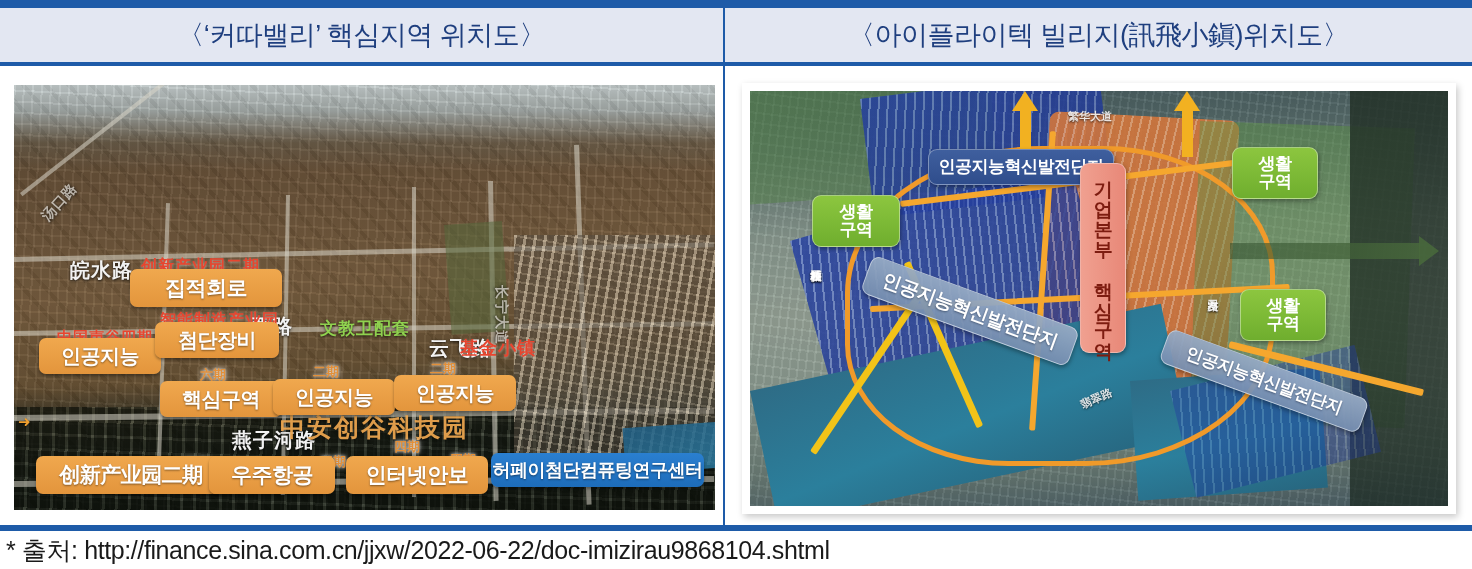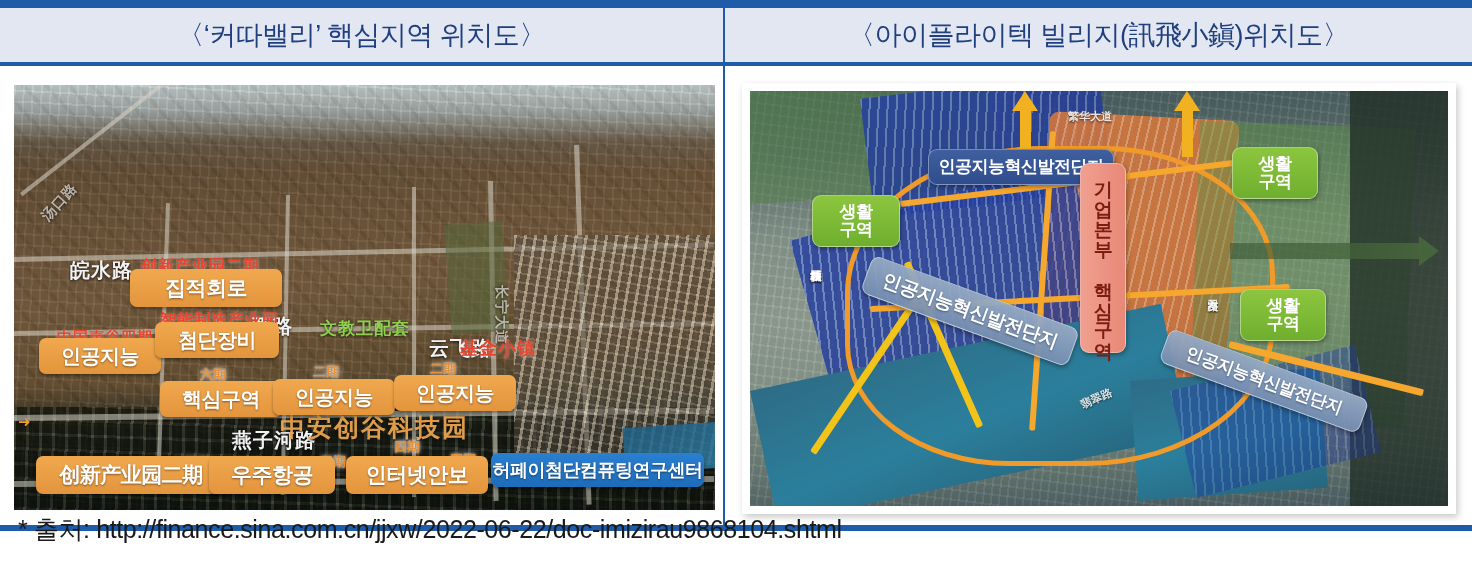--- a/index.html
+++ b/index.html
@@ -54,28 +54,27 @@
 
   
   .bottom-rule {
     position: absolute;
     left: 0; top: 525px;
     width: 1472px; height: 6px;
     background: #1e5ba8;
   }
   .source-line {
     position: absolute;
-    left: 6px; top: 512px;
+    left: 6px; top: 533px;
     width: 1400px; height: 34px;
     display: flex; align-items: center;
     font-size: 25px;
     color: #1a1a1a;
     letter-spacing: -0.4px;
     white-space: nowrap;
-    margin-left: 12px;
   }
 
   
   .panel-left {
     position: absolute;
     left: 14px; top: 85px;
     width: 701px; height: 425px;
     overflow: hidden;
     background: #2f332c;
   }

